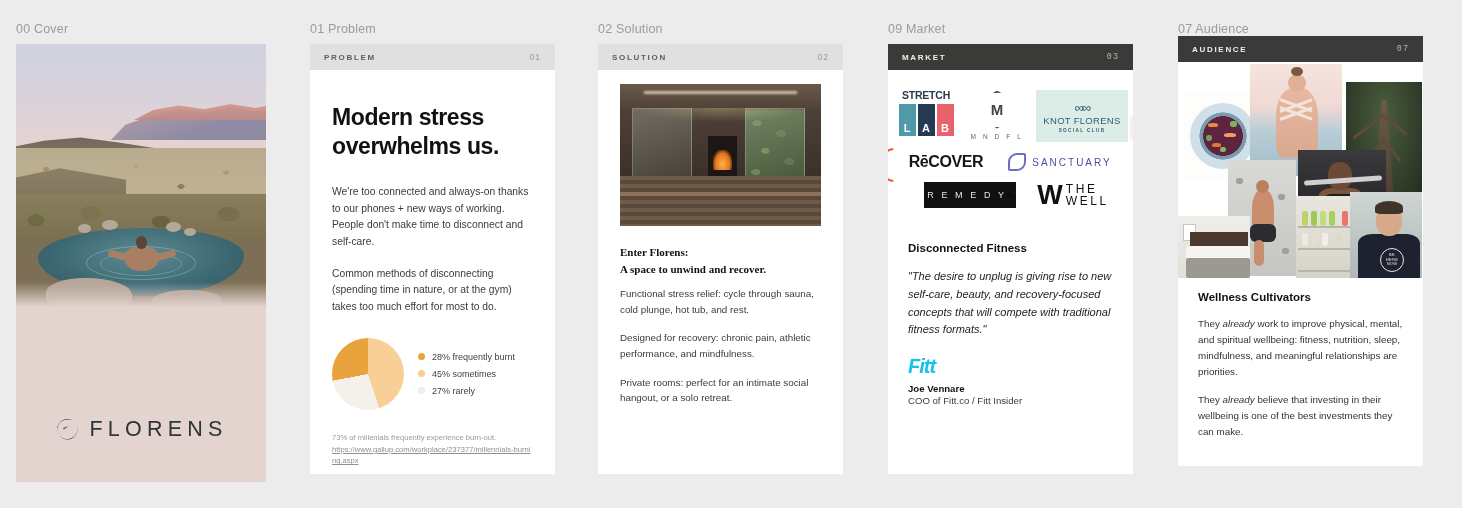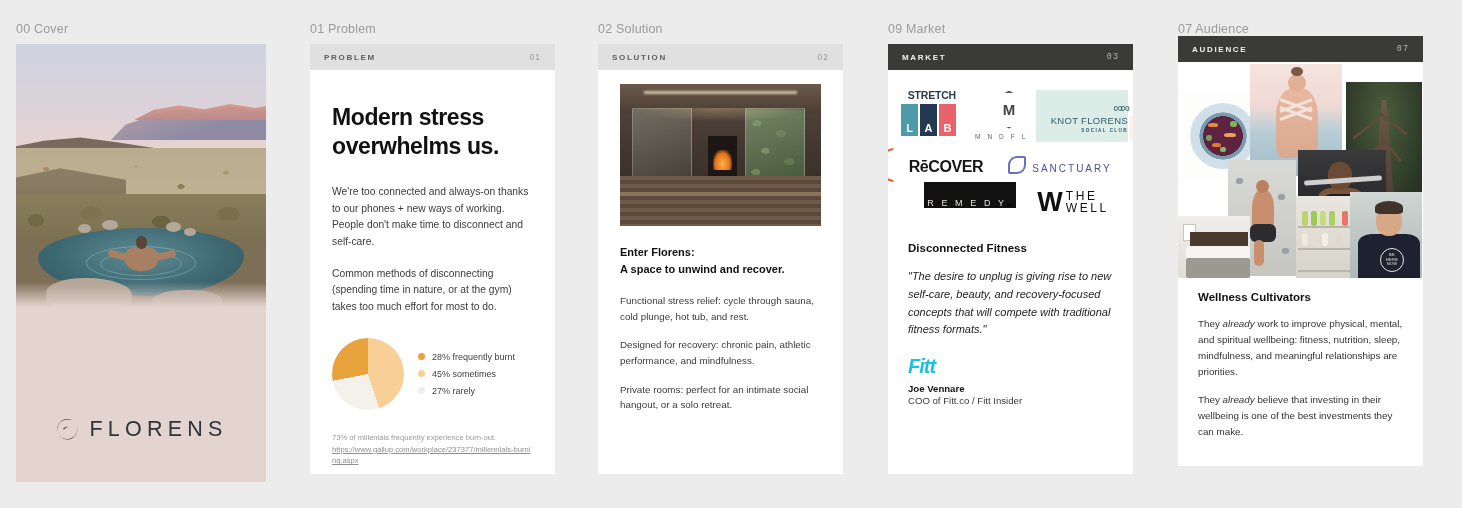--- a/index.html
+++ b/index.html
@@ -161,27 +161,27 @@
   }
   .sauna-bench { position: absolute; left: 0; bottom: 0; width: 100%; height: 50px;
     background: repeating-linear-gradient(#6d5a49 0 4px, #5b4a3b 4px 8px); }
   .bench-edge { position: absolute; left: 0; bottom: 30px; width: 100%; height: 4px; background: #8a7358; }
   .stove { position: absolute; left: 44%; top: 52px; width: 14%; height: 44px; background: #1c1714; }
   .fire { position: absolute; left: 46.5%; top: 66px; width: 9%; height: 20px;
     background: radial-gradient(ellipse at 50% 70%, #ffb347 0%, #e2711d 55%, rgba(226,113,29,0) 80%); filter: blur(.6px); }
   .lamp-glow { position: absolute; left: 0; top: 24px; width: 100%; height: 20px;
     background: radial-gradient(ellipse 60% 100% at 50% 0%, rgba(255,224,170,.30), rgba(255,224,170,0) 70%); }
   .sol-copy { padding: 0 22px; margin-top: 18px; }
-  .sol-lede { font-size: 11px; font-weight: bold; color: #111; line-height: 1.5; }
+  .sol-lede { font-size: 11px; font-weight: bold; color: #111; line-height: 1.5; font-family: Liberation Serif, serif; }
   .sol-para { font-size: 9.8px; line-height: 1.6; color: #3b3b3b; margin-top: 13px; }
 
   
   .market { left: 888px; top: 44px; width: 245px; height: 430px; }
   .logo-grid { position: relative; height: 160px; margin-top: 6px; }
-  .lg { position: absolute; display: flex; align-items: flex-end; justify-content: center; }
+  .lg { position: absolute; display: flex; align-items: center; justify-content: center; }
 
   .stretchlab { left: 8px; top: 8px; width: 60px; height: 58px; }
   .sl-top { font-size: 10.5px; font-weight: bold; color: #2b3a4a; letter-spacing: -.2px; line-height: 1; }
   .sl-bars { display: flex; gap: 2px; margin-top: 3px; }
   .sl-bar { width: 17px; height: 32px; display: flex; align-items: flex-end; justify-content: center; }
   .sl-b1 { background: #4f9aa8; } .sl-b2 { background: #243a52; } .sl-b3 { background: #e8636b; }
   .sl-bar span { color: #fff; font-weight: bold; font-size: 11px; padding-bottom: 2px; }
 
   .mndfl { left: 78px; top: 10px; width: 62px; height: 58px; flex-direction: column; }
   .mndfl-badge { width: 38px; height: 38px; display: flex; align-items: center; justify-content: center;
@@ -376,21 +376,21 @@
       <div class="glass-panel glass-r"></div>
       <div class="stove"></div>
       <div class="fire"></div>
       <div class="sauna-bench"></div>
       <div class="bench-edge"></div>
       <div class="lamp-glow"></div>
     </div>
     <div class="sol-copy">
       <div class="sol-lede">Enter Florens:</div>
       <div class="sol-lede">A space to unwind and recover.</div>
-      <p class="sol-para" style="margin-top:16px;">Functional stress relief: cycle through sauna, cold plunge, hot tub, and rest.</p>
+      <p class="sol-para" style="margin-top:9px;">Functional stress relief: cycle through sauna, cold plunge, hot tub, and rest.</p>
       <p class="sol-para">Designed for recovery: chronic pain, athletic performance, and mindfulness.</p>
       <p class="sol-para">Private rooms: perfect for an intimate social hangout, or a solo retreat.</p>
     </div>
   </div>
 
   <div class="slide-label" style="left:888px; top:22px;">09 Market</div>
   <div class="slide market">
     <div class="hdr dark">
       <span class="hdr-title">MARKET</span>
       <span class="hdr-num">03</span>

